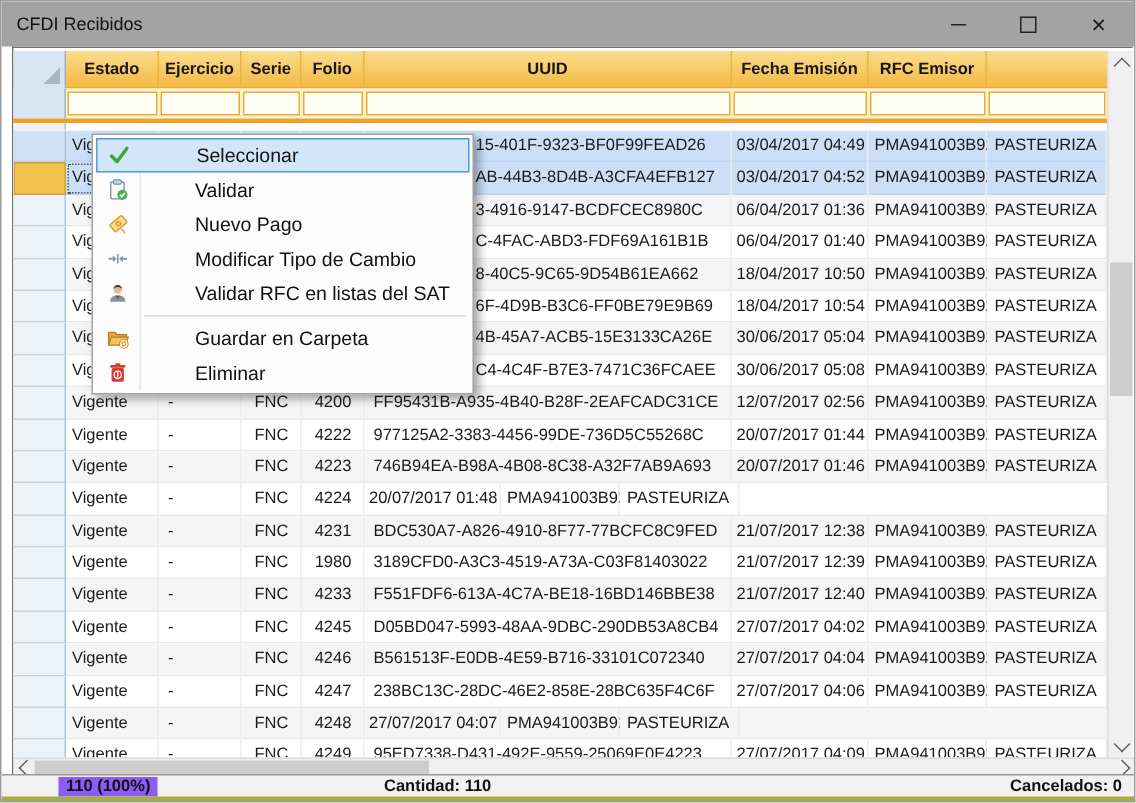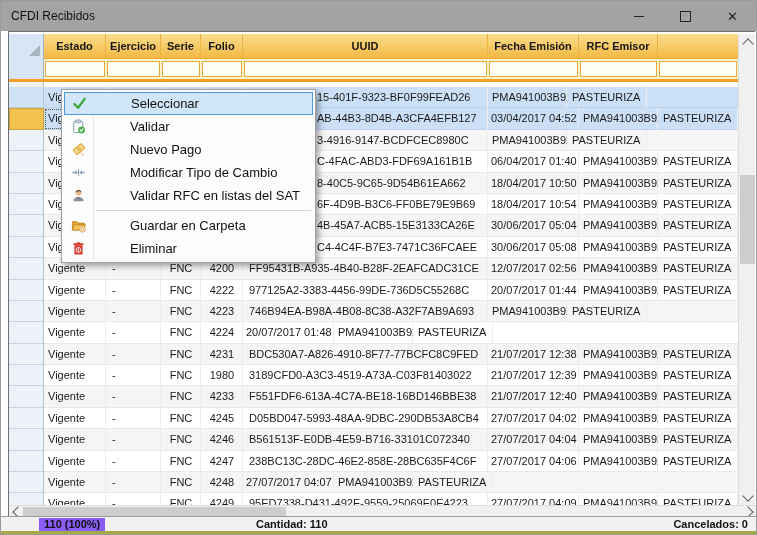--- a/index.html
+++ b/index.html
@@ -151,20 +151,21 @@
 
     <div class="rows">
 
     <div class="drow sel">
           <div class="rowhdr selh"></div>
           <div class="dcell c-estado">Vigente</div>
           <div class="dcell c-ejercicio"></div>
           <div class="dcell c-serie"></div>
           <div class="dcell c-folio"></div>
           <div class="dcell c-uuid cut">15-401F-9323-BF0F99FEAD26</div>
+          <div class="dcell c-fecha">03/04/2017 04:49</div>
           <div class="dcell c-rfc">PMA941003B92</div>
           <div class="dcell c-emisor">PASTEURIZA</div>
         </div>
         <div class="drow sel">
           <div class="rowhdr cur"></div>
           <div class="dcell c-estado focus">Vigente</div>
           <div class="dcell c-ejercicio"></div>
           <div class="dcell c-serie"></div>
           <div class="dcell c-folio"></div>
           <div class="dcell c-uuid cut">AB-44B3-8D4B-A3CFA4EFB127</div>
@@ -172,20 +173,21 @@
           <div class="dcell c-rfc">PMA941003B92</div>
           <div class="dcell c-emisor">PASTEURIZA</div>
         </div>
         <div class="drow alt">
           <div class="rowhdr"></div>
           <div class="dcell c-estado">Vigente</div>
           <div class="dcell c-ejercicio"></div>
           <div class="dcell c-serie"></div>
           <div class="dcell c-folio"></div>
           <div class="dcell c-uuid cut">3-4916-9147-BCDFCEC8980C</div>
+          <div class="dcell c-fecha">06/04/2017 01:36</div>
           <div class="dcell c-rfc">PMA941003B92</div>
           <div class="dcell c-emisor">PASTEURIZA</div>
         </div>
         <div class="drow">
           <div class="rowhdr"></div>
           <div class="dcell c-estado">Vigente</div>
           <div class="dcell c-ejercicio"></div>
           <div class="dcell c-serie"></div>
           <div class="dcell c-folio"></div>
           <div class="dcell c-uuid cut">C-4FAC-ABD3-FDF69A161B1B</div>
@@ -259,20 +261,21 @@
           <div class="dcell c-rfc">PMA941003B92</div>
           <div class="dcell c-emisor">PASTEURIZA</div>
         </div>
         <div class="drow alt">
           <div class="rowhdr"></div>
           <div class="dcell c-estado">Vigente</div>
           <div class="dcell c-ejercicio">-</div>
           <div class="dcell c-serie">FNC</div>
           <div class="dcell c-folio">4223</div>
           <div class="dcell c-uuid">746B94EA-B98A-4B08-8C38-A32F7AB9A693</div>
+          <div class="dcell c-fecha">20/07/2017 01:46</div>
           <div class="dcell c-rfc">PMA941003B92</div>
           <div class="dcell c-emisor">PASTEURIZA</div>
         </div>
         <div class="drow">
           <div class="rowhdr"></div>
           <div class="dcell c-estado">Vigente</div>
           <div class="dcell c-ejercicio">-</div>
           <div class="dcell c-serie">FNC</div>
           <div class="dcell c-folio">4224</div>
           <div class="dcell c-fecha">20/07/2017 01:48</div>

